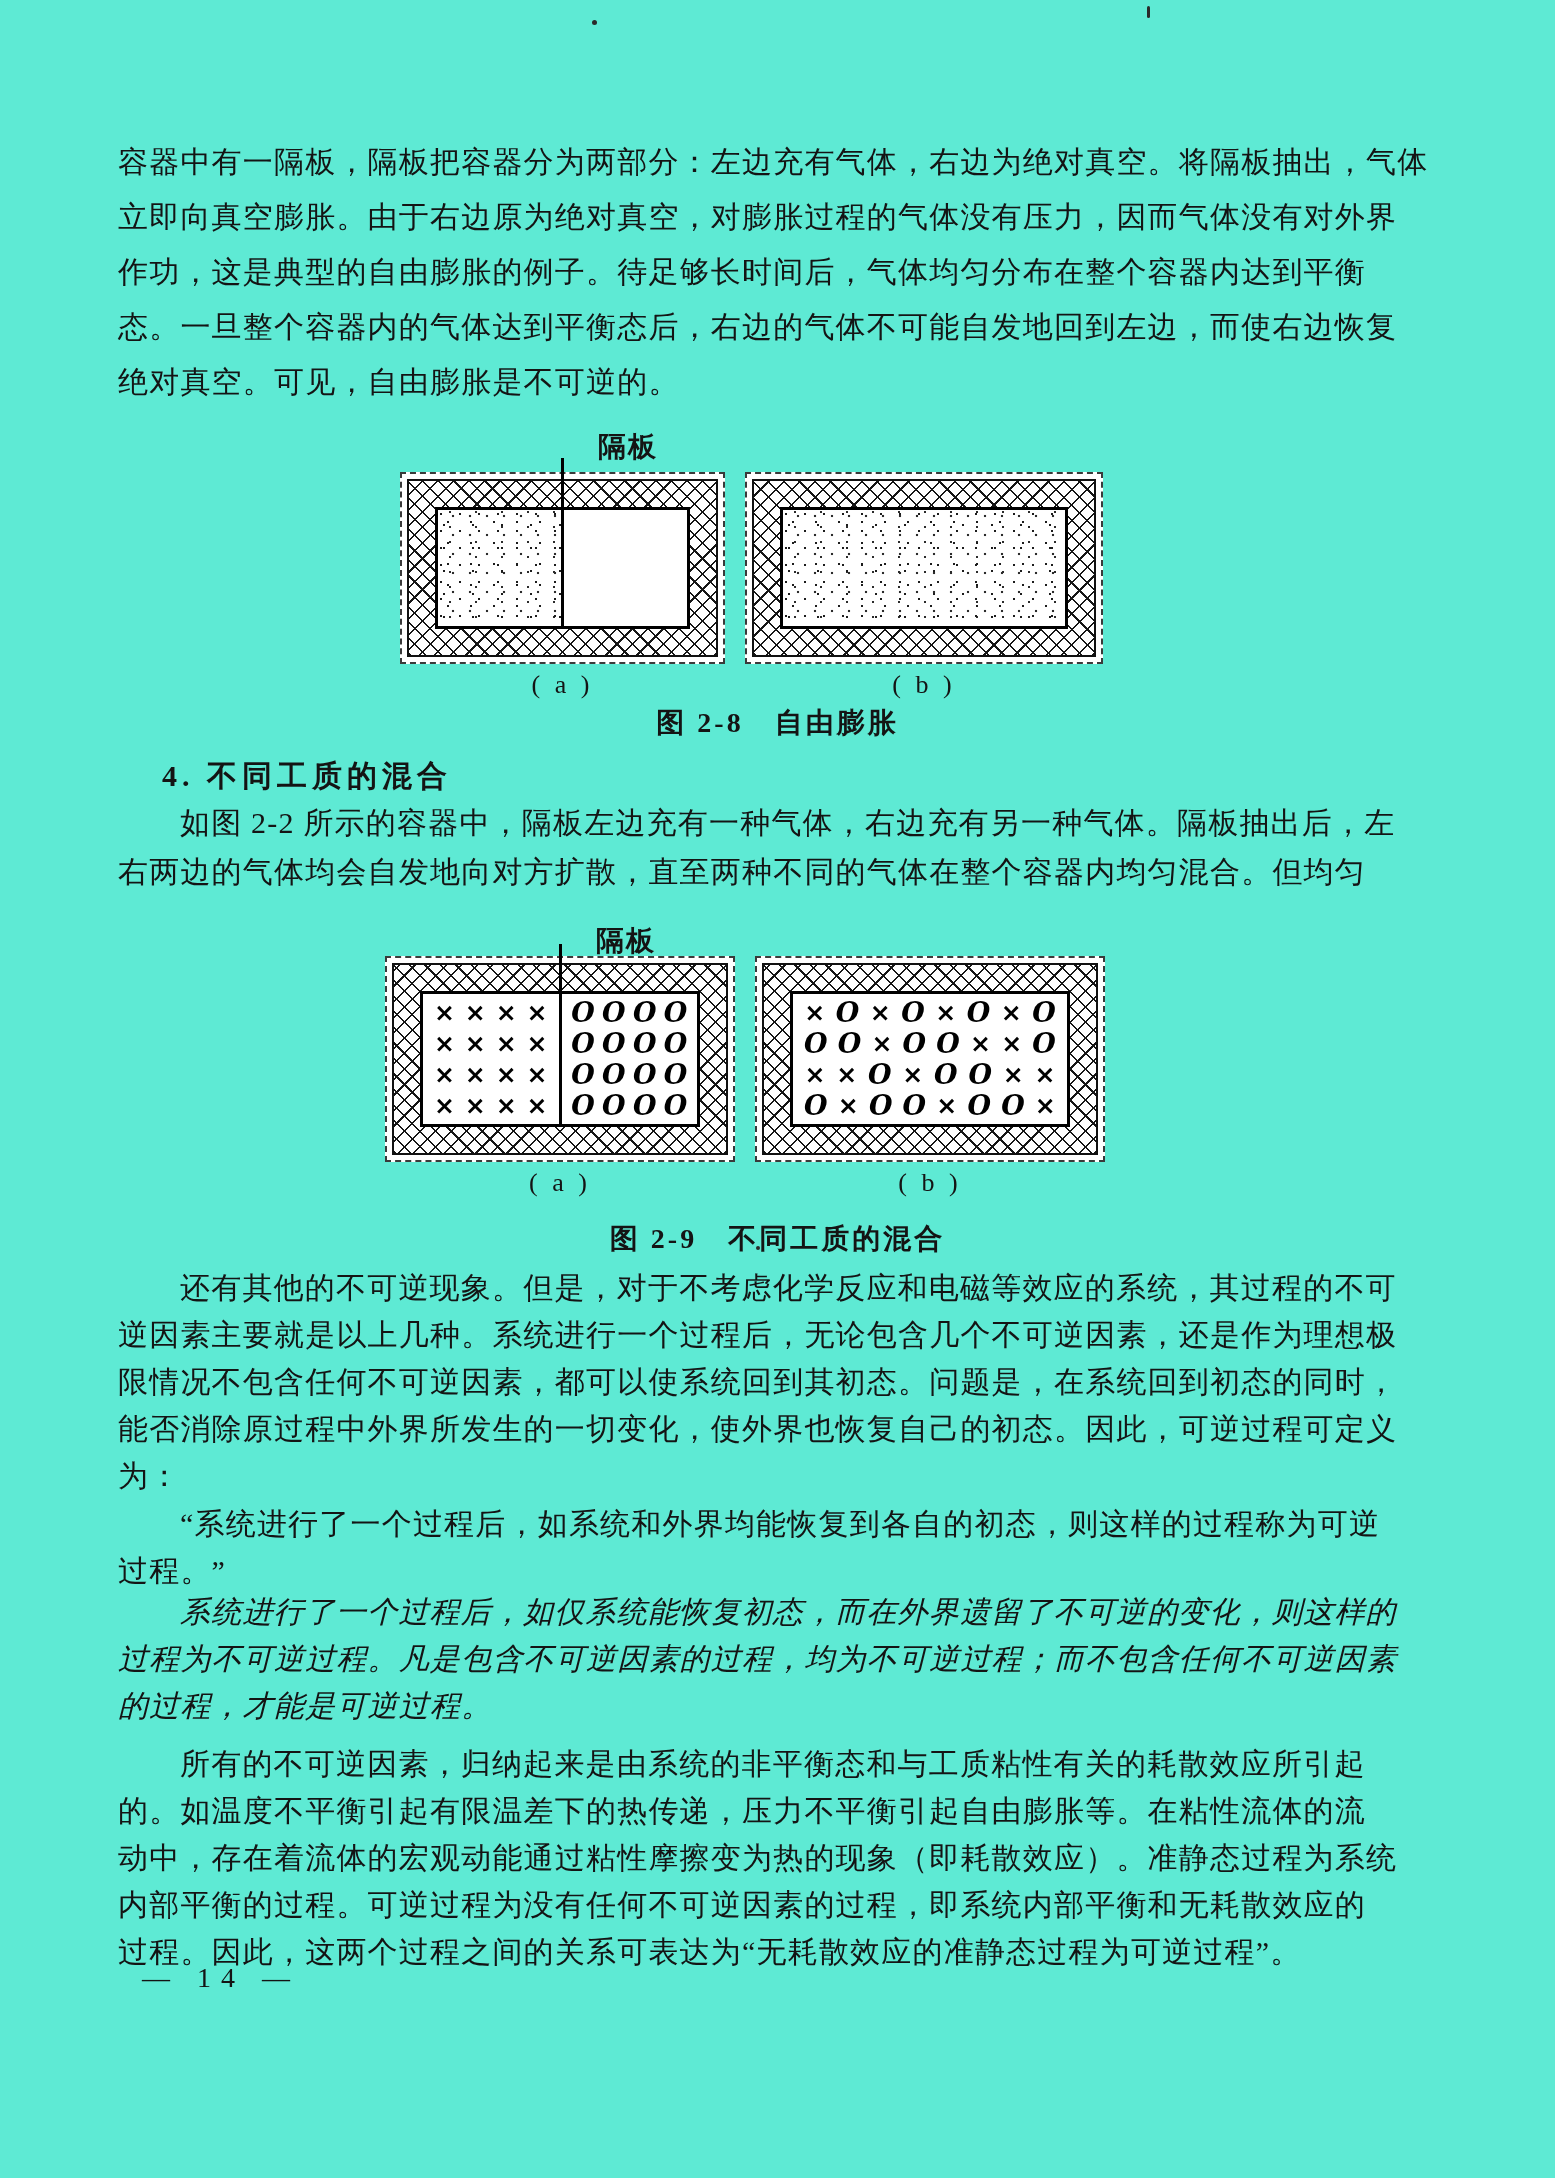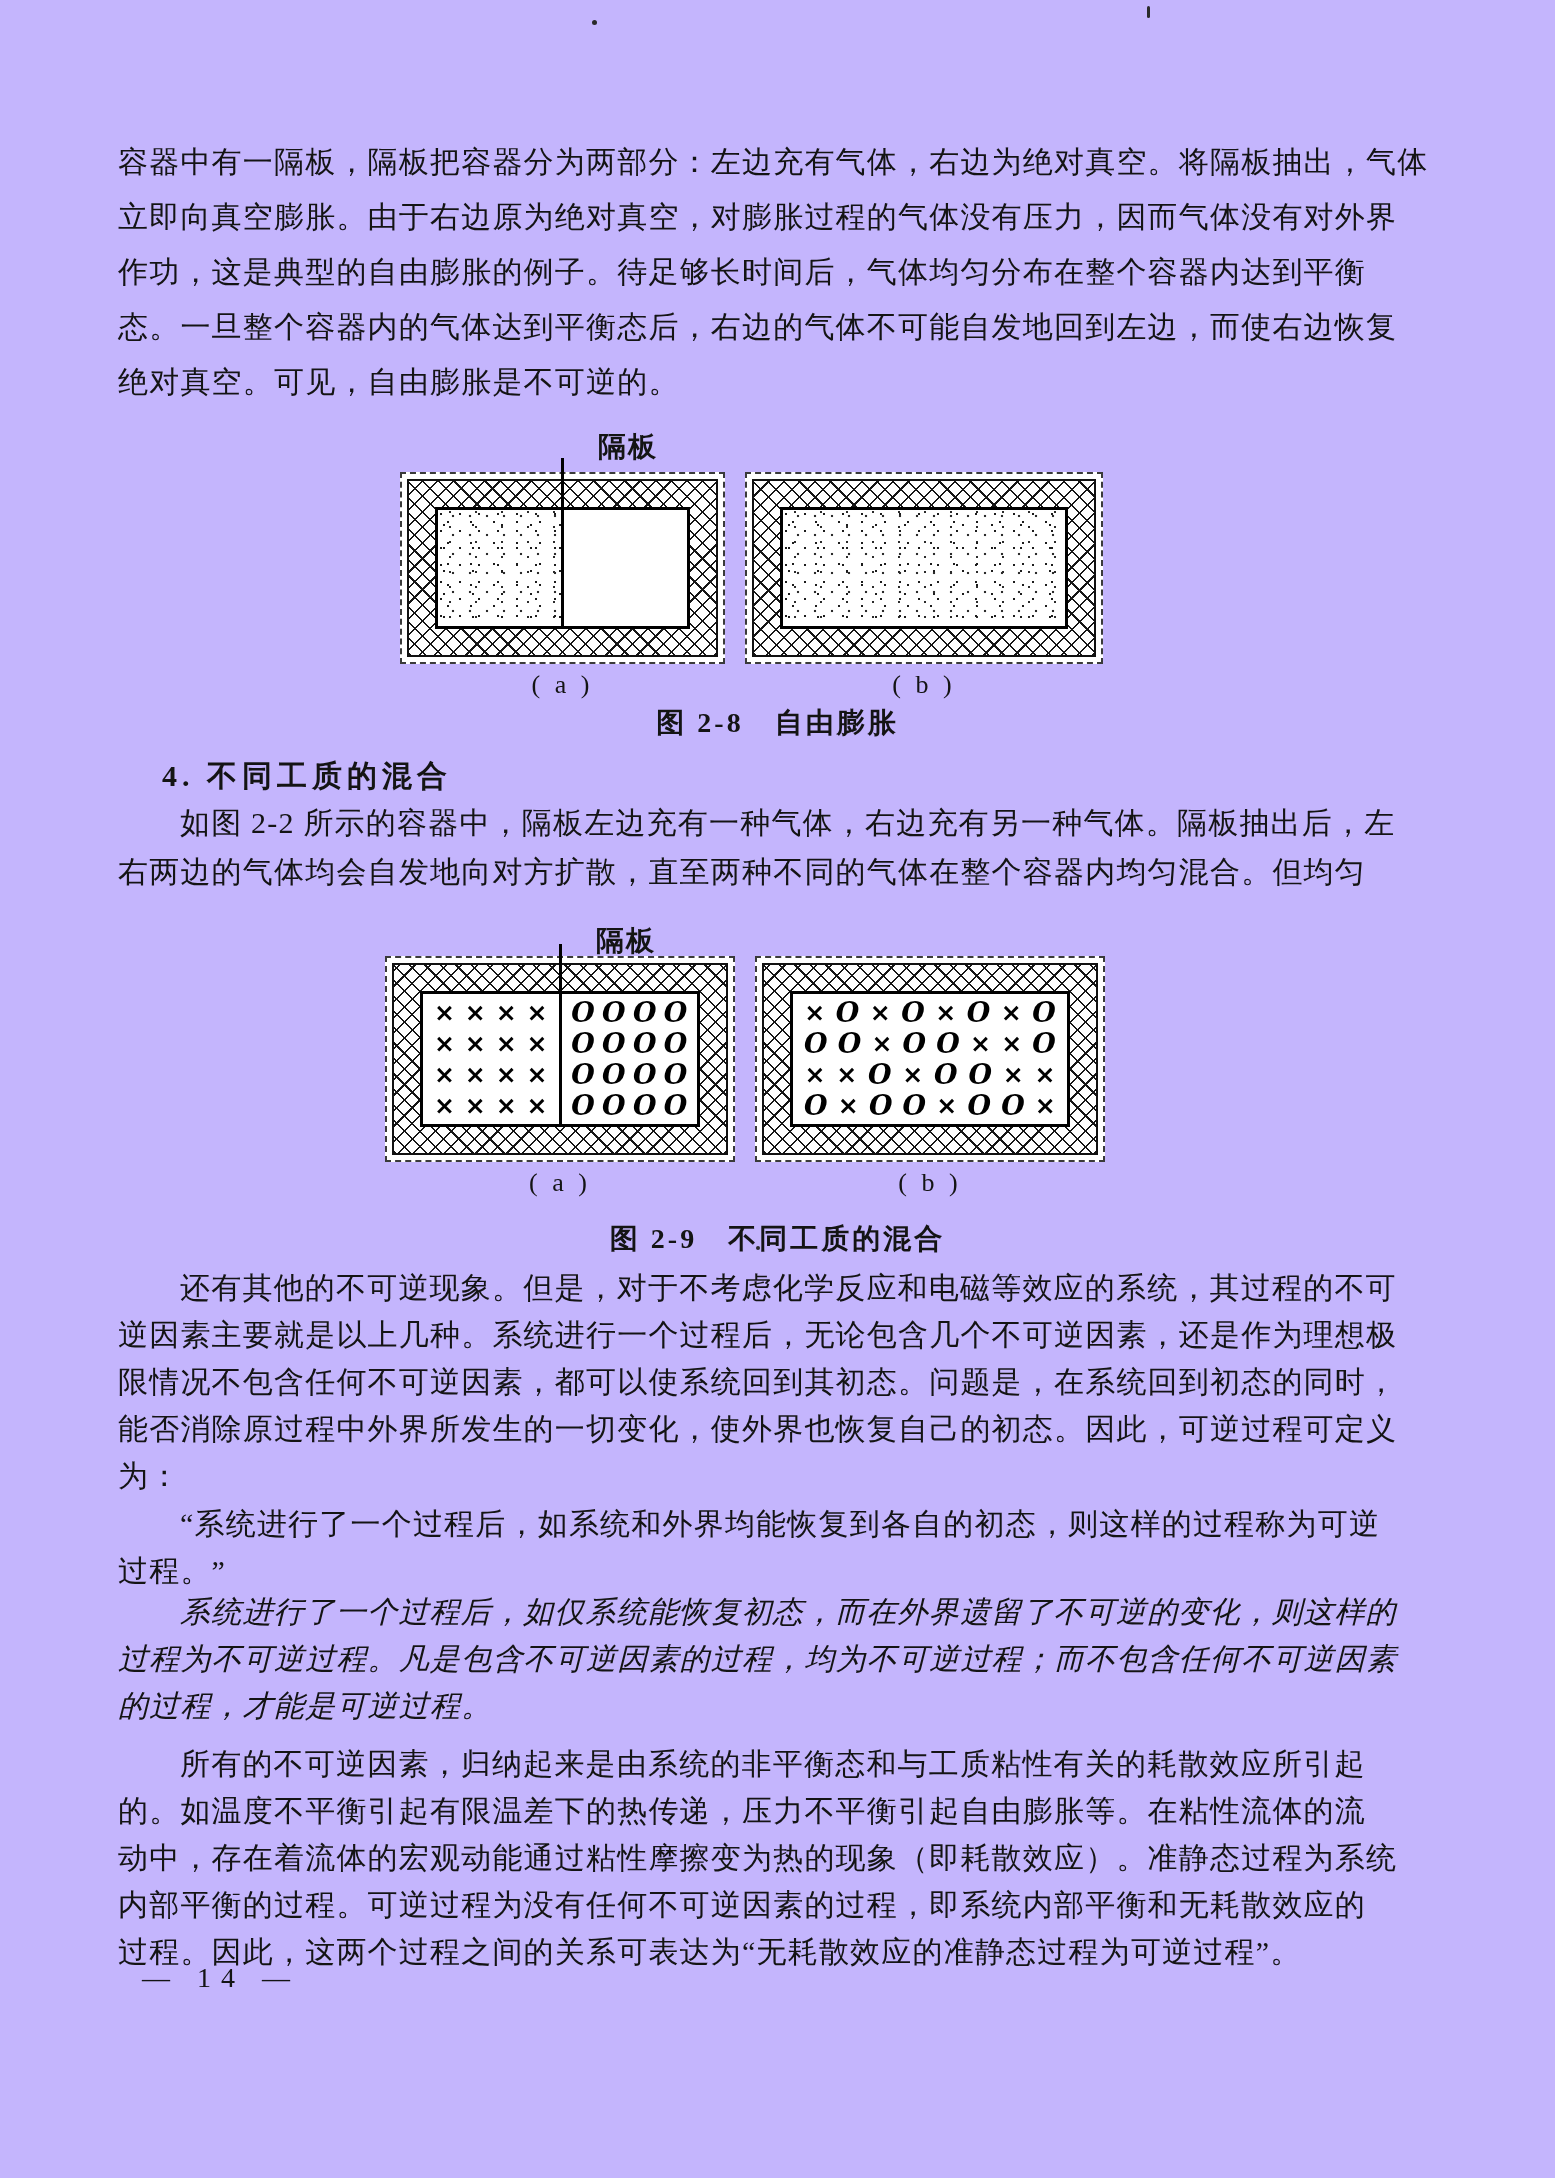--- a/index.html
+++ b/index.html
@@ -1,18 +1,18 @@
 <!DOCTYPE html>
 <html><head>
 <meta charset="utf-8">
 <style>
   * { margin:0; padding:0; box-sizing:border-box; }
   html,body { background:#e8e8e8; }
   .page {
-    position:relative; width:1555px; height:2178px; background:#c4b5fd;
+    position:relative; width:1555px; height:2178px; background:#5eead4;
     font-family:"Liberation Serif","DejaVu Serif",serif; color:#141414;
     overflow:hidden; margin:0 auto;padding-left:39px;
   }
   .para { position:absolute; left:118px; width:1328px; font-size:30px; letter-spacing:1.2px; text-align:justify; }
   .tline { white-space:nowrap; overflow:visible; }
   .lh55 .tline { height:55px; line-height:55px; }
   .lh49 .tline { height:49px; line-height:49px; }
   .lh47 .tline { height:47px; line-height:47px; }
   .tline.indent { padding-left:62px; }
   .heading { position:absolute; font-size:30px; font-weight:bold; letter-spacing:5px; }

